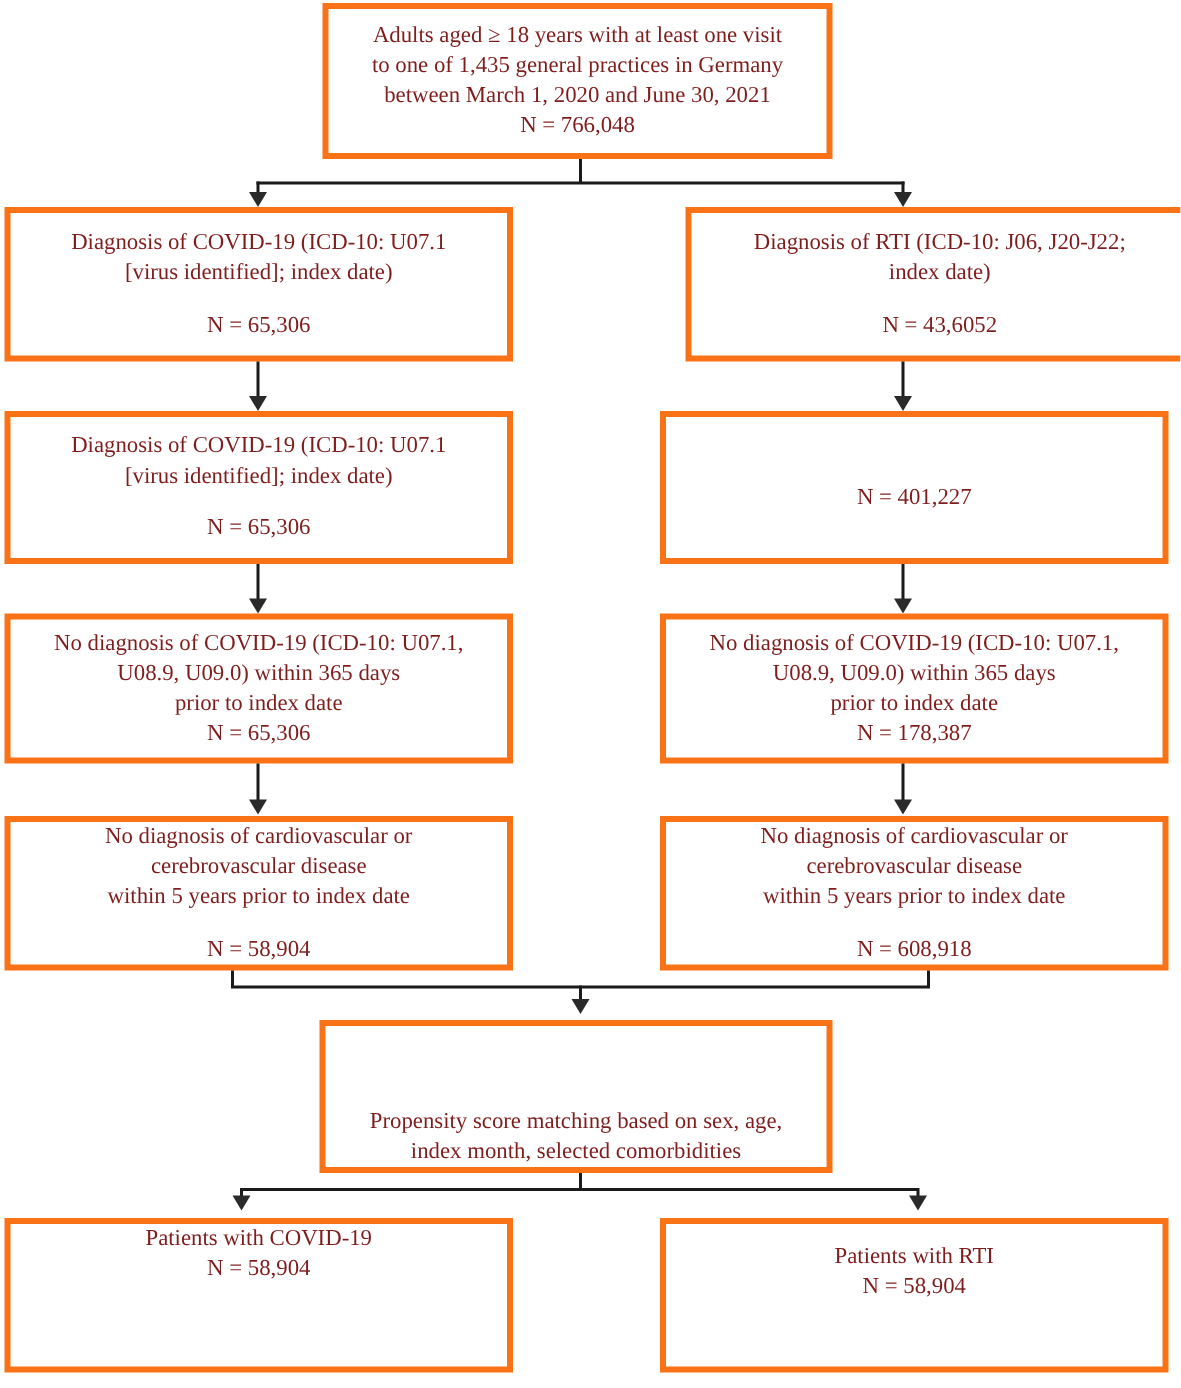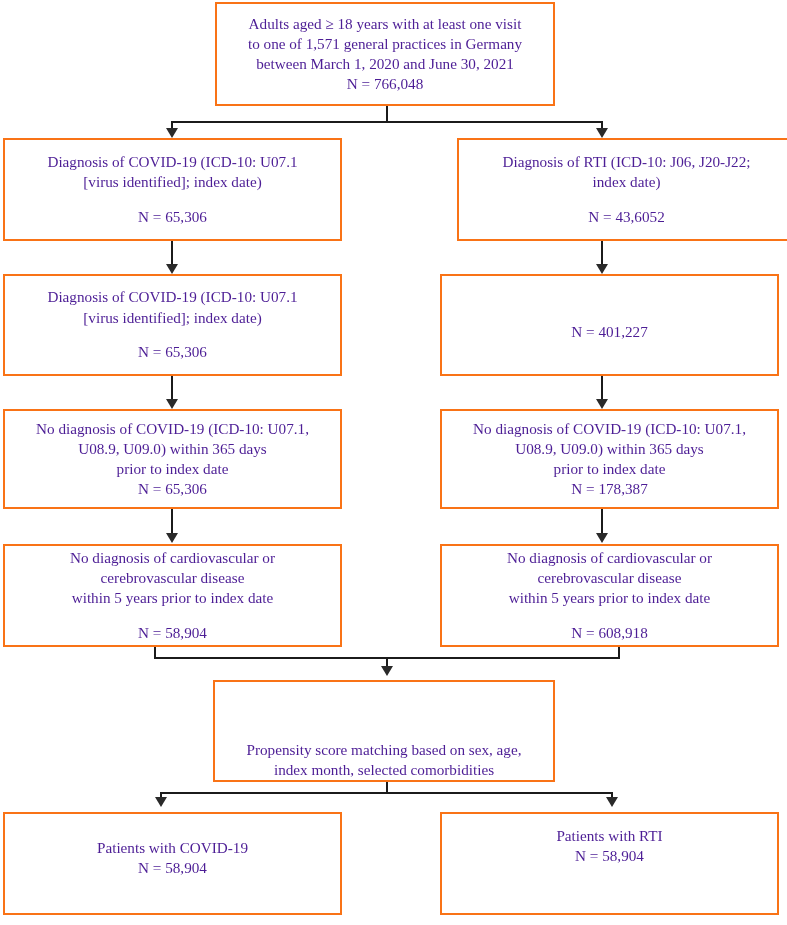--- a/index.html
+++ b/index.html
@@ -13,29 +13,29 @@
     width: 787px;
     height: 925px;
     background: #ffffff;
     font-family: "Liberation Serif", "DejaVu Serif", serif;
     color: #161616;
     overflow: hidden;
   }
   .box {
     position: absolute;
     box-sizing: border-box;
-    border: 2px solid #f97316;
+    border: 4px solid #f97316;
     background: #ffffff;
     display: flex;
     flex-direction: column;
     align-items: center;
     text-align: center;
     font-size: 15.2px;
     line-height: 1.33;
-    color: #4c1d95;
+    color: #7f1d1d;
   }
   .box .lines {
     width: 100%;
     padding: 0 8px;
     box-sizing: border-box;
   }
   .box .ln {
     display: block;
     white-space: nowrap;
   }
@@ -66,21 +66,21 @@
   }
 </style>
 </head>
 <body>
 
 <div id="canvas">
 
   <div class="box v-center" style="left:215px; top:2px; width:340px; height:104px;">
     <div class="lines">
       <span class="ln">Adults aged ≥ 18 years with at least one visit</span>
-      <span class="ln">to one of 1,571 general practices in Germany</span>
+      <span class="ln">to one of 1,435 general practices in Germany</span>
       <span class="ln">between March 1, 2020 and June 30, 2021</span>
       <span class="ln">N = 766,048</span>
     </div>
   </div>
 
   <div class="vline" style="left:386px; top:106px; height:16px;"></div>
   <div class="hline" style="left:171px; top:121px; width:432px;"></div>
   <div class="vline" style="left:171px; top:121px; height:10px;"></div>
   <div class="arrowhead" style="left:166px; top:128px;"></div>
   <div class="vline" style="left:601px; top:121px; height:10px;"></div>
@@ -186,21 +186,21 @@
     </div>
   </div>
 
   <div class="vline" style="left:386px; top:782px; height:11px;"></div>
   <div class="hline" style="left:160px; top:792px; width:452px;"></div>
   <div class="vline" style="left:160px; top:792px; height:8px;"></div>
   <div class="arrowhead" style="left:155px; top:797px;"></div>
   <div class="vline" style="left:611px; top:792px; height:8px;"></div>
   <div class="arrowhead" style="left:606px; top:797px;"></div>
 
-  <div class="box v-top" style="left:3px; top:812px; width:339px; height:103px; padding-top:24px;">
+  <div class="box v-top" style="left:3px; top:812px; width:339px; height:103px; ">
     <div class="lines">
       <span class="ln">Patients with COVID-19</span>
       <span class="ln">N = 58,904</span>
     </div>
   </div>
 
   <div class="box v-top" style="left:440px; top:812px; width:339px; height:103px; padding-top:12px;">
     <div class="lines">
       <span class="ln">Patients with RTI</span>
       <span class="ln">N = 58,904</span>

